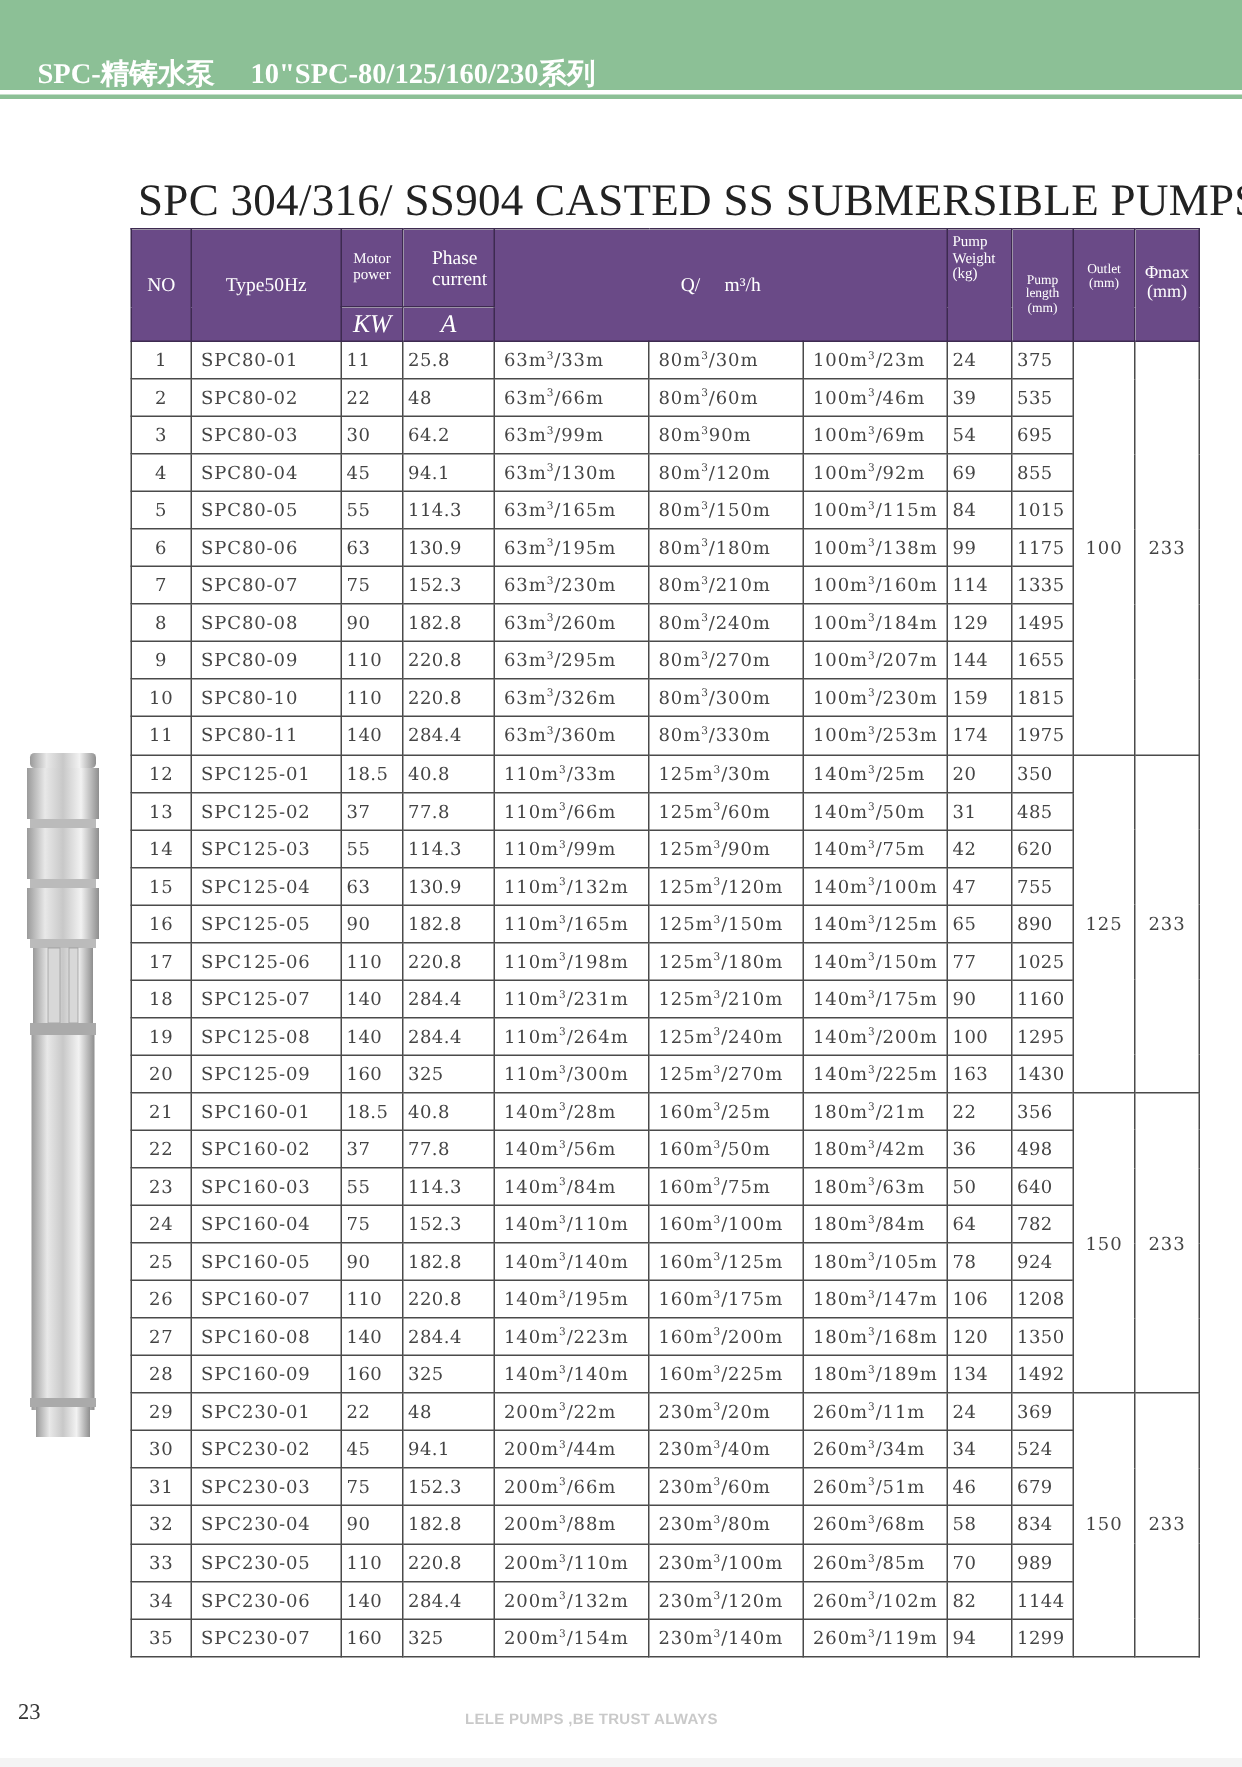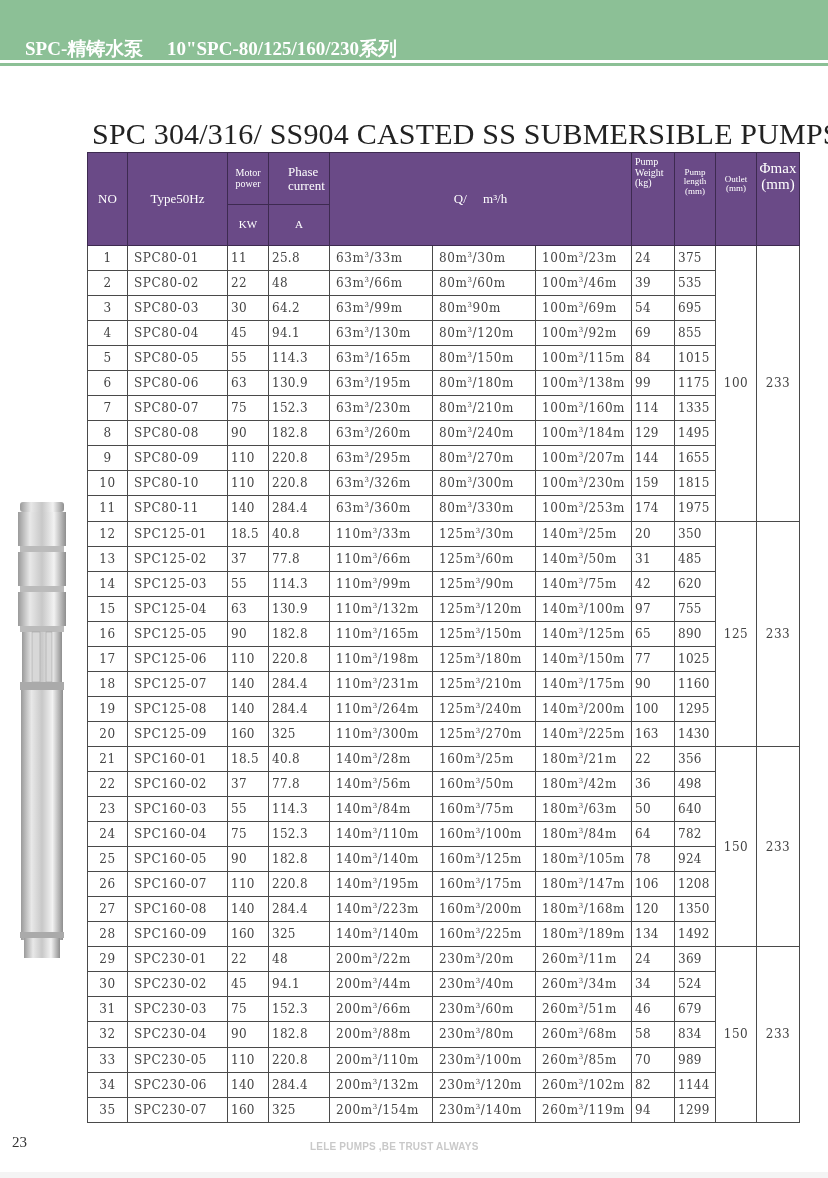--- a/index.html
+++ b/index.html
@@ -37,21 +37,21 @@
   table.spec thead th {
     background: #6a4a87; color: #ffffff;
     border-color: #3d2a50;
     font-family: "Liberation Serif", serif;
     text-align: center; line-height: 1.05;
   }
   table.spec thead .big { font-size: 13px; }
   table.spec thead .small { font-size: 10px; margin-left: 20px; }
   table.spec thead .tiny { font-size: 9px; }
   table.spec thead .hdr-r1 th { height: 52px; }
-  table.spec thead .hdr-r2 th { height: 41px; font-size: 11px; }
+  table.spec thead .hdr-r2 th { height: 23px; font-size: 17px; font-style: italic; }
 
   table.spec tbody td {
     height: 25.06px;
     font-family: "DejaVu Serif", serif;
     font-size: 12px; color: #444;
     padding-left: 6px;
     letter-spacing: 0.6px;
   }
   table.spec tbody td.c-no { text-align: center; padding-left: 0; }
   table.spec tbody td.c-merge { text-align: center; padding-left: 0; vertical-align: middle; }
@@ -99,23 +99,23 @@
       <col style="width:43px">
   </colgroup>
   <thead>
     <tr class="hdr-r1">
       <th rowspan="2" class="big">NO</th>
       <th rowspan="2" class="big">Type50Hz</th>
       <th class="small" style="white-space:normal">Motor power</th>
       <th class="big" style="white-space:normal;text-align:left;padding-left:19px">Phase current</th>
       <th colspan="3" rowspan="2" class="big" style="white-space:pre">Q/     m³/h</th>
       <th rowspan="2" class="small" style="white-space:normal;vertical-align:top;padding-top:4px;text-align:left;padding-left:3px">Pump Weight (kg)</th>
-      <th rowspan="2" class="tiny" style="white-space:normal;vertical-align:top;padding-top:15px">Pump length (mm)</th>
+      <th rowspan="2" class="tiny" style="white-space:normal;vertical-align:top;padding-top:29px">Pump length (mm)</th>
       <th rowspan="2" class="tiny" style="white-space:normal;vertical-align:top;padding-top:22px">Outlet (mm)</th>
-      <th rowspan="2" class="big" style="white-space:normal;vertical-align:top;padding-top:8px;font-size:15px">Φmax (mm)</th>
+      <th rowspan="2" class="big" style="white-space:normal;vertical-align:top;padding-top:22px;font-size:12px">Φmax (mm)</th>
     </tr>
     <tr class="hdr-r2">
       <th>KW</th>
       <th>A</th>
     </tr>
   </thead>
   <tbody id="spec-body">
       <tr>
         <td class="c-no">1</td>
         <td>SPC80-01</td>
@@ -275,21 +275,21 @@
         <td class="c-sm">620</td>
       </tr>
       <tr>
         <td class="c-no">15</td>
         <td>SPC125-04</td>
         <td class="c-sm">63</td>
         <td class="c-sm">130.9</td>
         <td><span>110</span><span>m<sup>3</sup></span><span>/132m</span></td>
         <td><span>125</span><span>m<sup>3</sup></span><span>/120m</span></td>
         <td><span>140</span><span>m<sup>3</sup></span><span>/100m</span></td>
-        <td class="c-sm">97</td>
+        <td class="c-sm">47</td>
         <td class="c-sm">755</td>
       </tr>
       <tr>
         <td class="c-no">16</td>
         <td>SPC125-05</td>
         <td class="c-sm">90</td>
         <td class="c-sm">182.8</td>
         <td><span>110</span><span>m<sup>3</sup></span><span>/165m</span></td>
         <td><span>125</span><span>m<sup>3</sup></span><span>/150m</span></td>
         <td><span>140</span><span>m<sup>3</sup></span><span>/125m</span></td>

